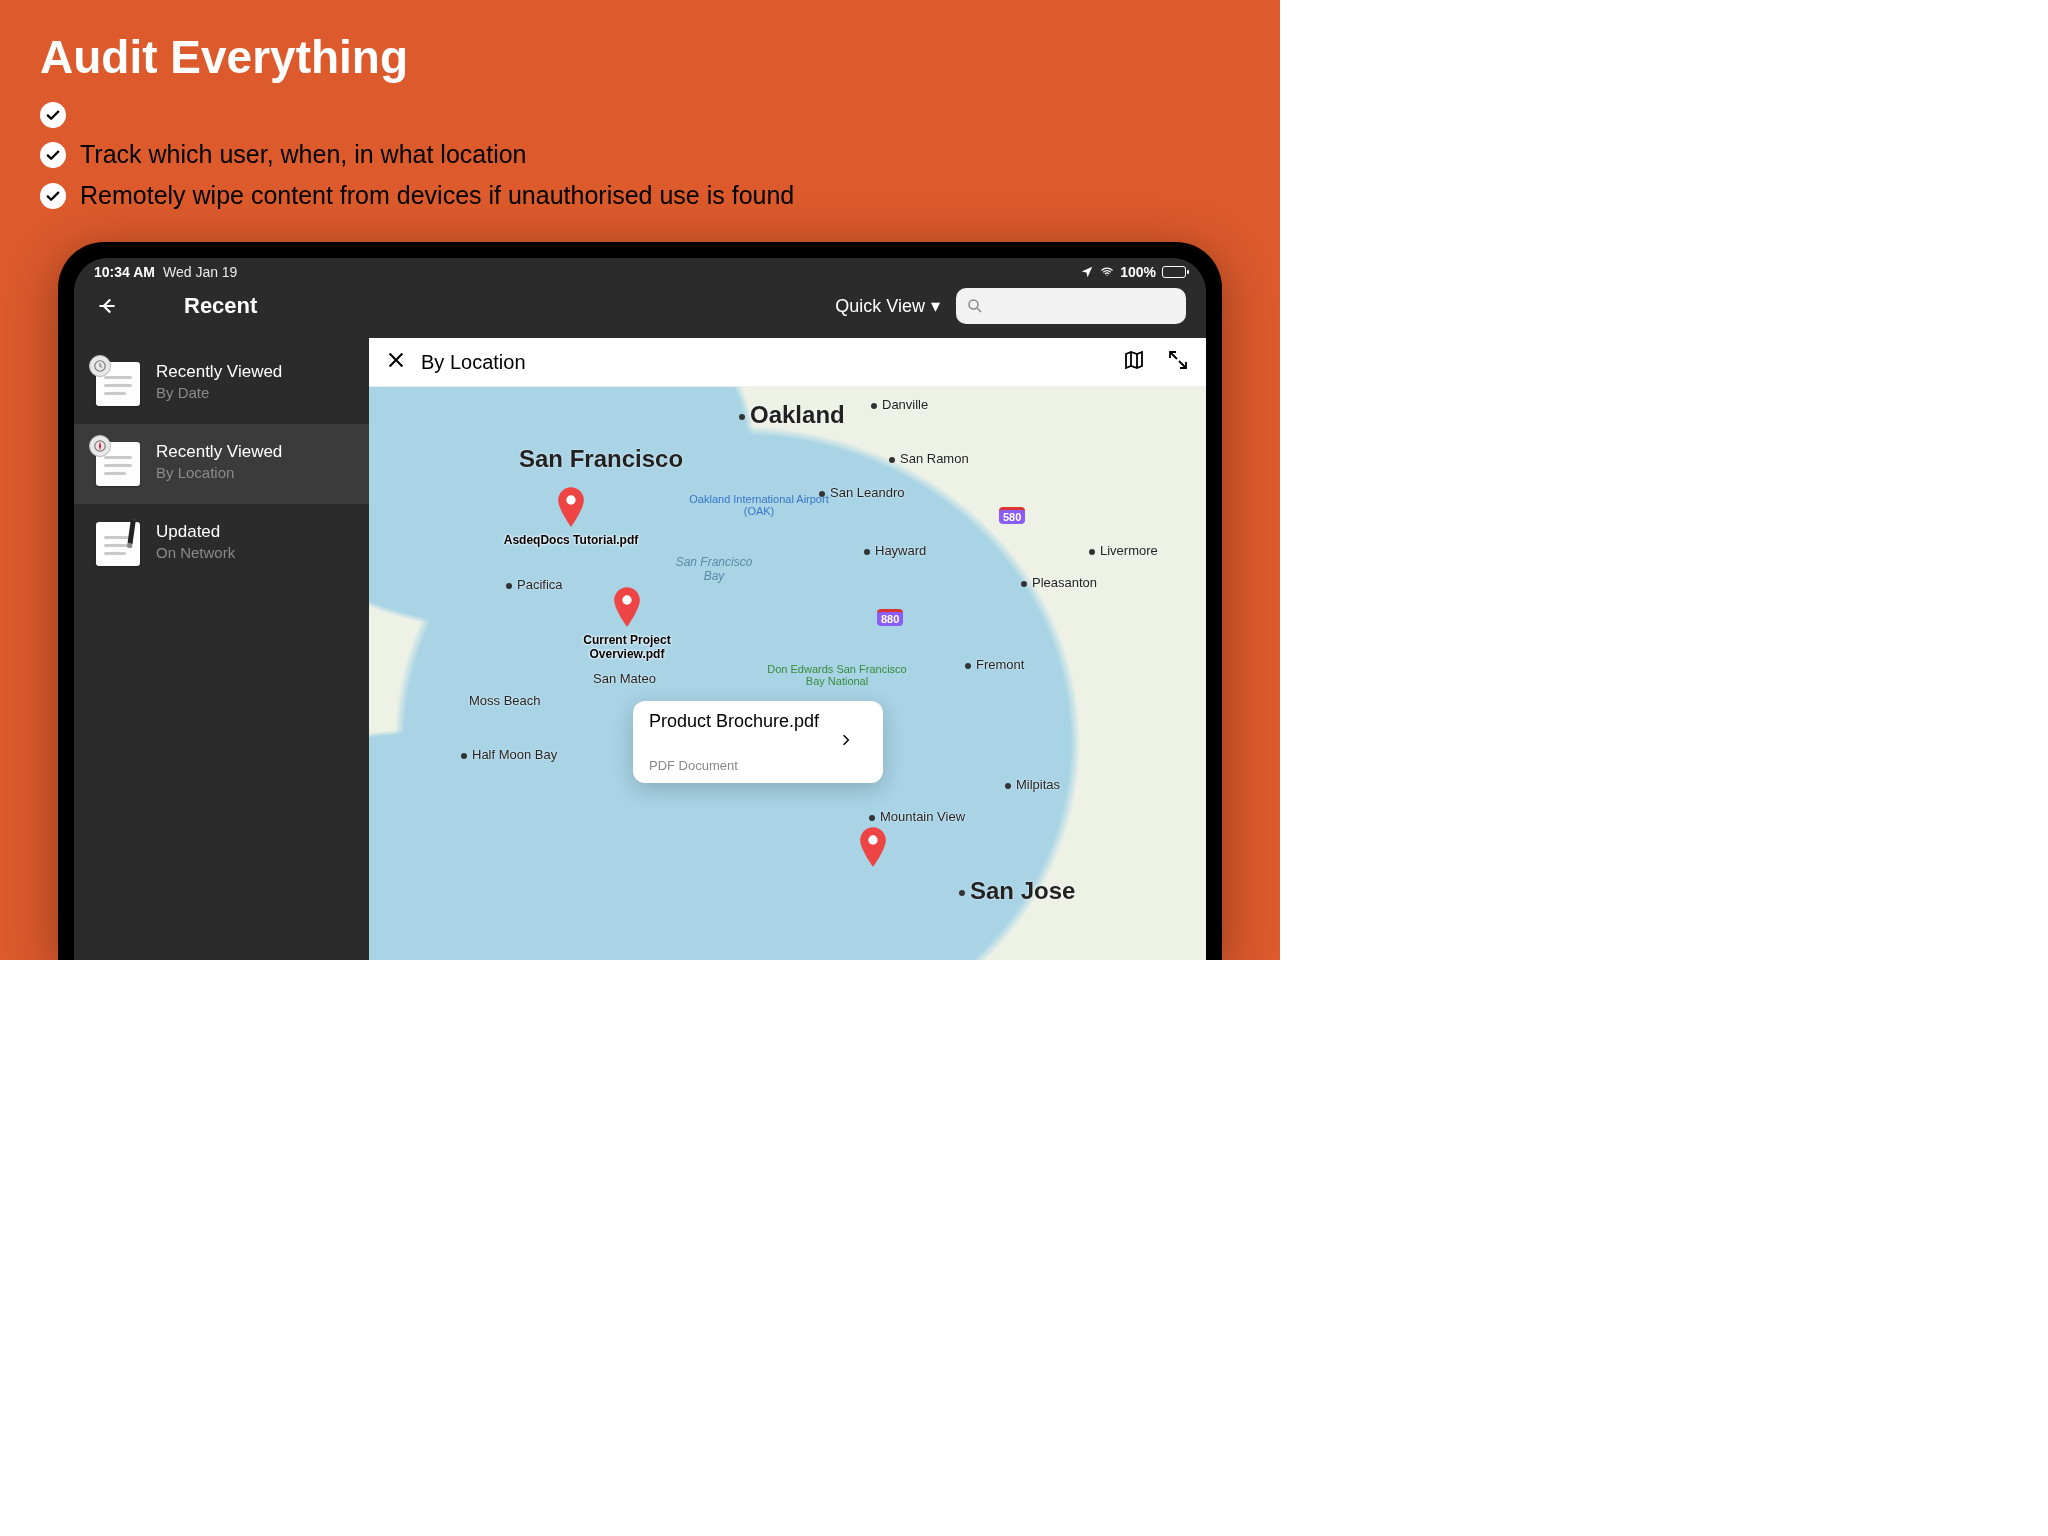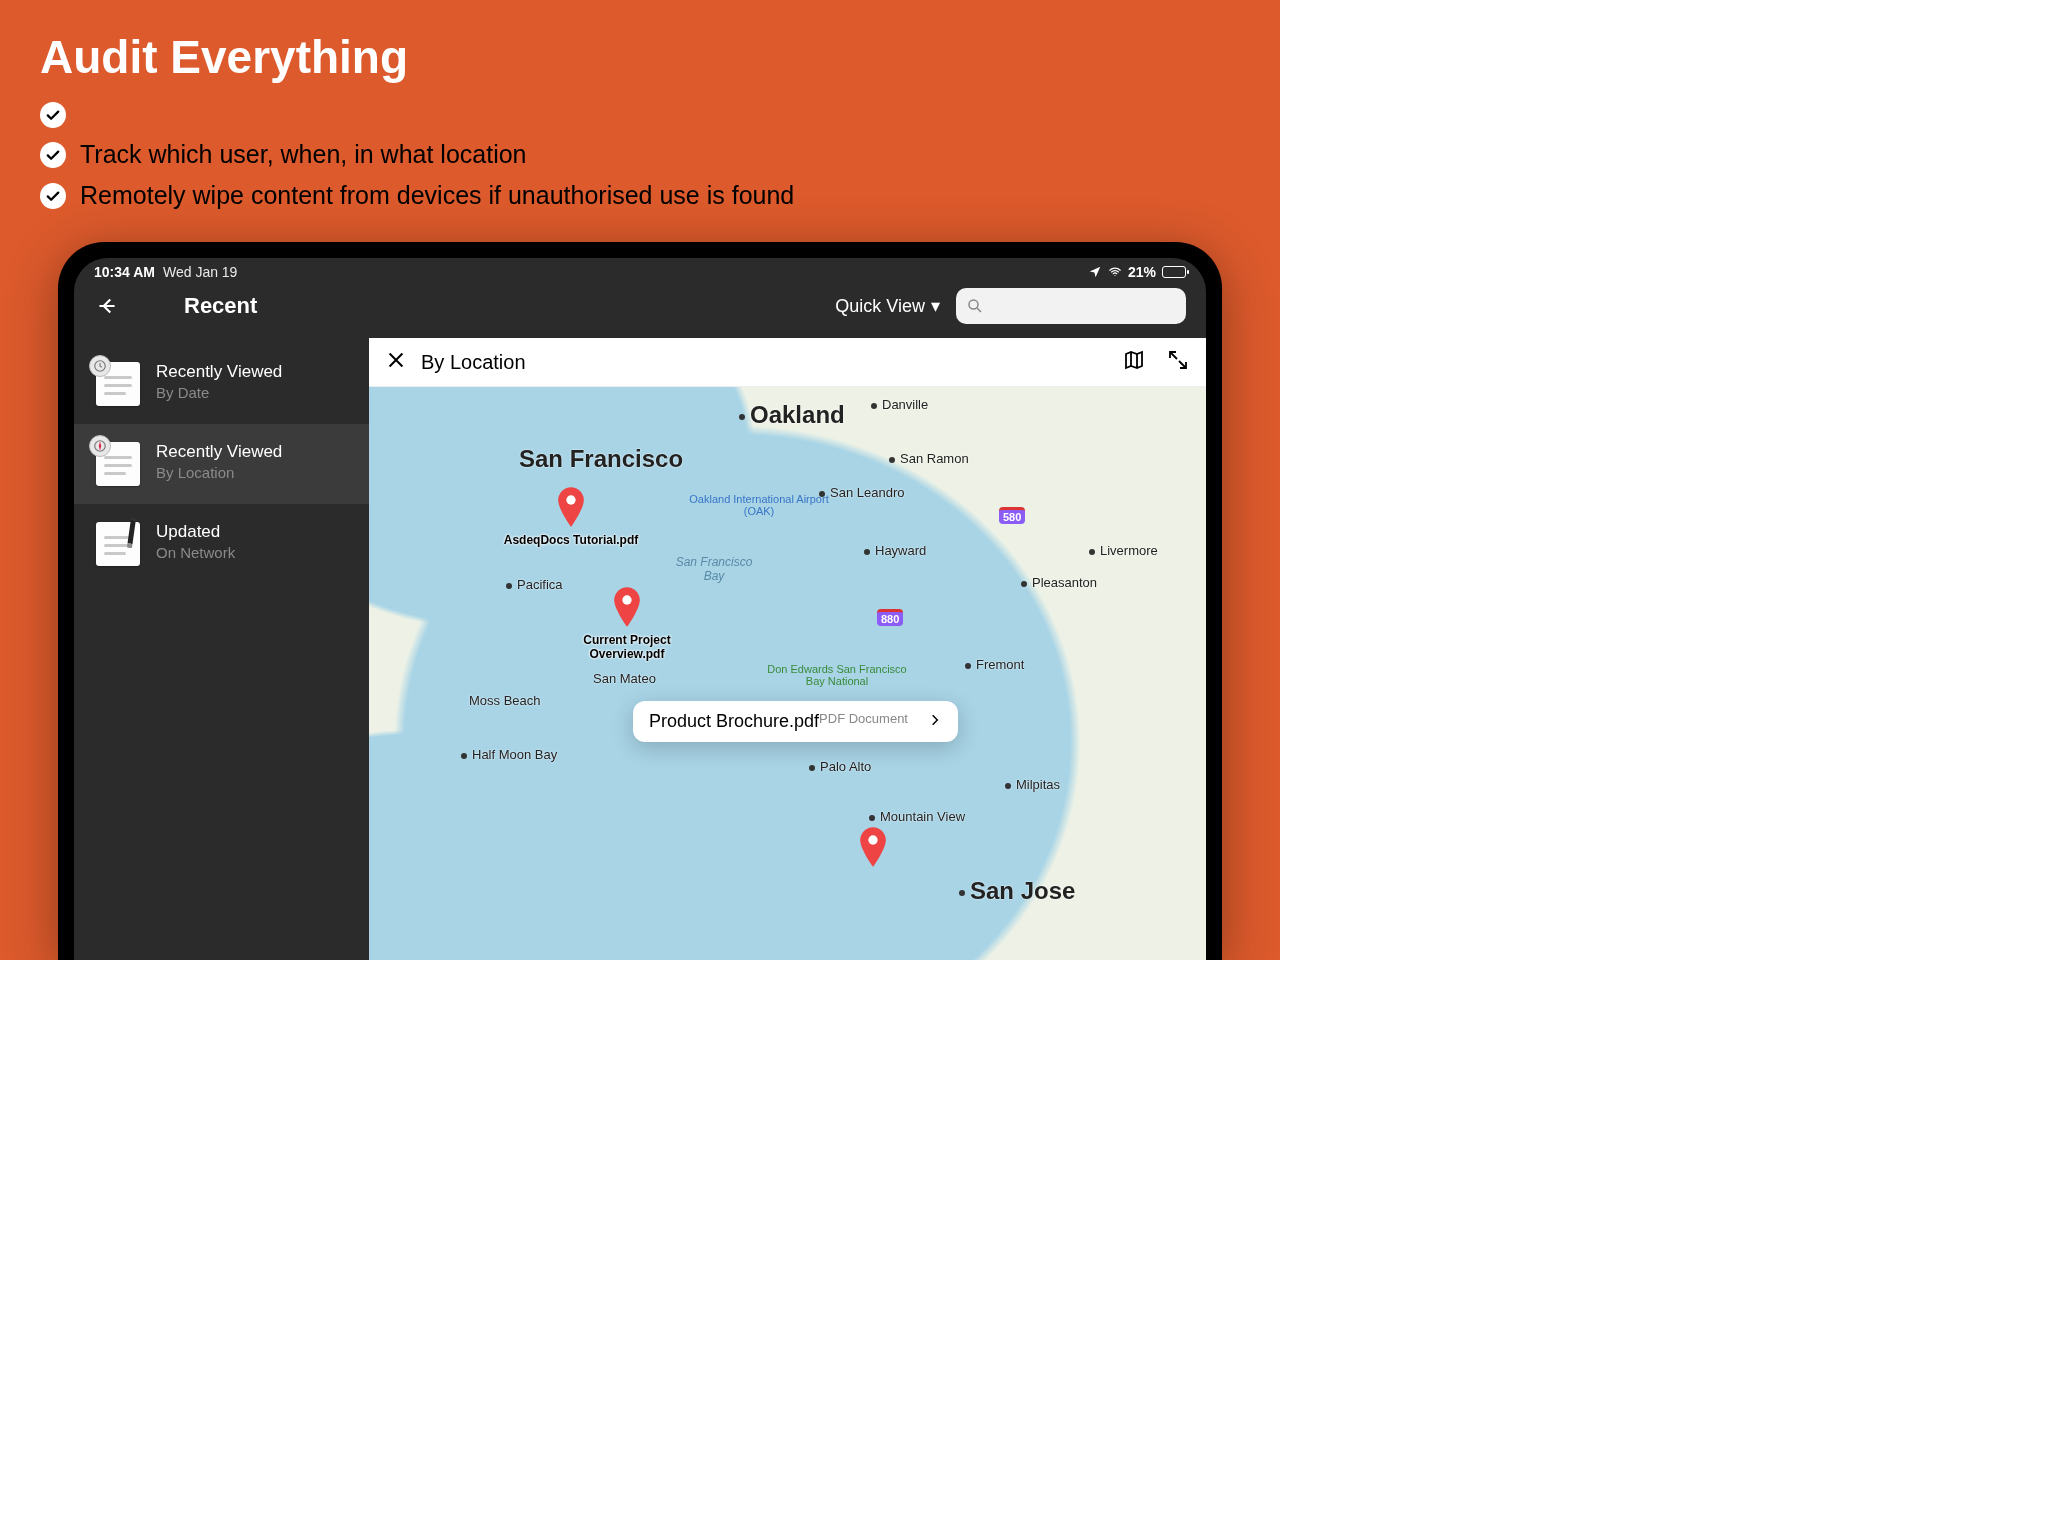--- a/index.html
+++ b/index.html
@@ -189,21 +189,21 @@
     .pin svg { width:100%; height:100%;}
     .pin-label {
       position:absolute; font-size:12px; font-weight:600; color:#000; text-align:center; 
       transform: translate(-50%, 6px); width: 150px; text-shadow:0 0 3px #fff, 0 0 3px #fff;
     }
 
     .callout {
       position:absolute; background:#fff; border-radius:12px; box-shadow:0 6px 22px rgba(0,0,0,0.2);
       padding: 10px 16px; display:flex; align-items:center; gap: 20px; min-width: 250px;
     }
-    .callout .ctext { display:flex; flex-direction:row;}
+    .callout .ctext { display:flex; flex-direction:column;gap:26px;}
     .callout .ctitle { font-size:18px; font-weight:500;}
     .callout .csub { font-size:13px; color:#888;}
     .callout .chev svg { width:14px; height:14px; stroke:#000; stroke-width:2.5; fill:none;}
   </style>
 </head>
 <body>
 
 <div class="promo-bg">
   <h1 class="promo-title">Audit Everything</h1>
   <ul class="promo-list">
@@ -240,21 +240,21 @@
           <span>10:34 AM</span>
           <span class="date">Wed Jan 19</span>
         </div>
         <div class="status-right">
           <svg viewBox="0 0 24 24">
               <path d="M3 11 L21 3 L13 21 L11 13 Z"></path>
             </svg>
           <svg viewBox="0 0 24 24">
               <path d="M3 9c5-5 13-5 18 0M6 12c3.3-3.3 8.7-3.3 12 0M9 15c1.7-1.7 4.3-1.7 6 0M12 18h0" stroke="#fff" stroke-width="2" fill="none" stroke-linecap="round"></path>
             </svg>
-          <span>21%</span>
+          <span>100%</span>
           <span class="battery"><span class="battery-fill"></span></span>
         </div>
       </div>
 
       <div class="navbar">
         <span class="back-btn">
           <svg viewBox="0 0 24 24">
               <path d="M15 6l-6 6 6 6M5 12h14"></path>
             </svg>
         </span>

